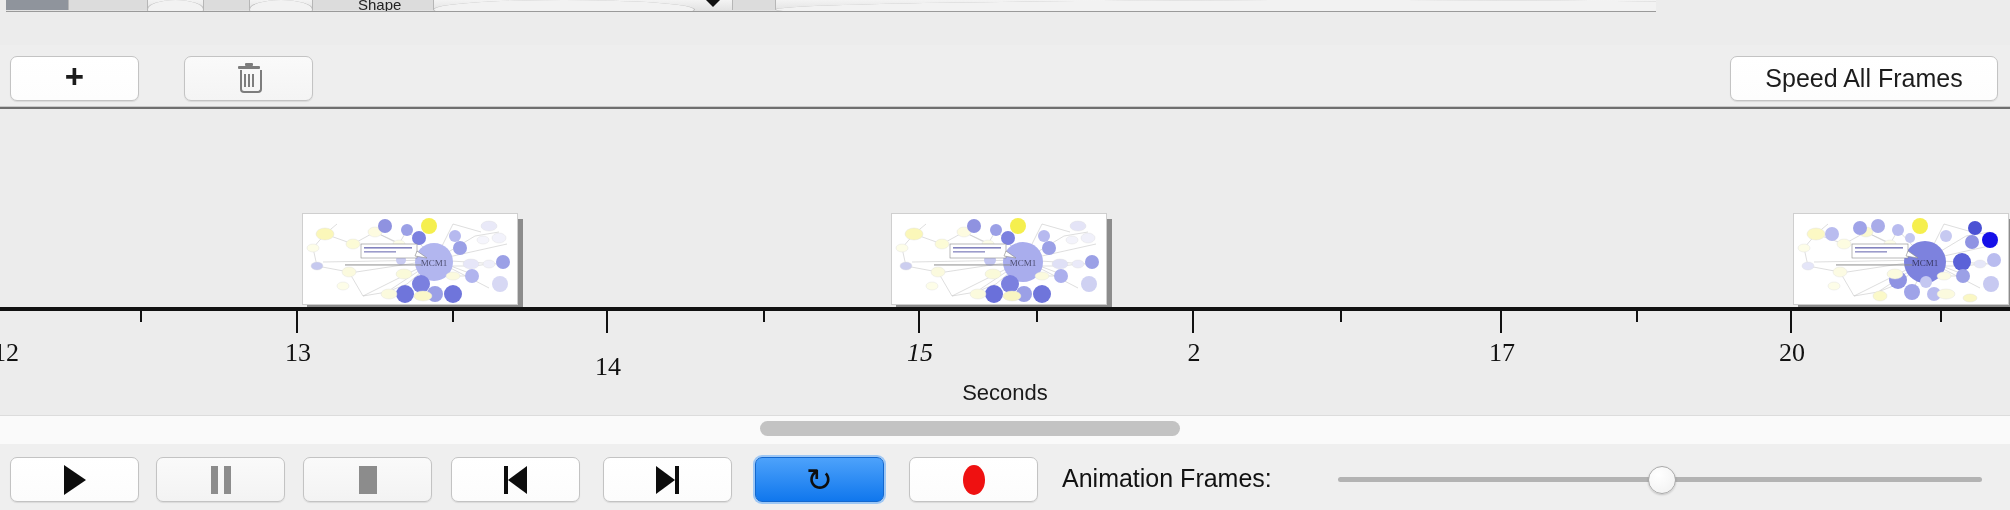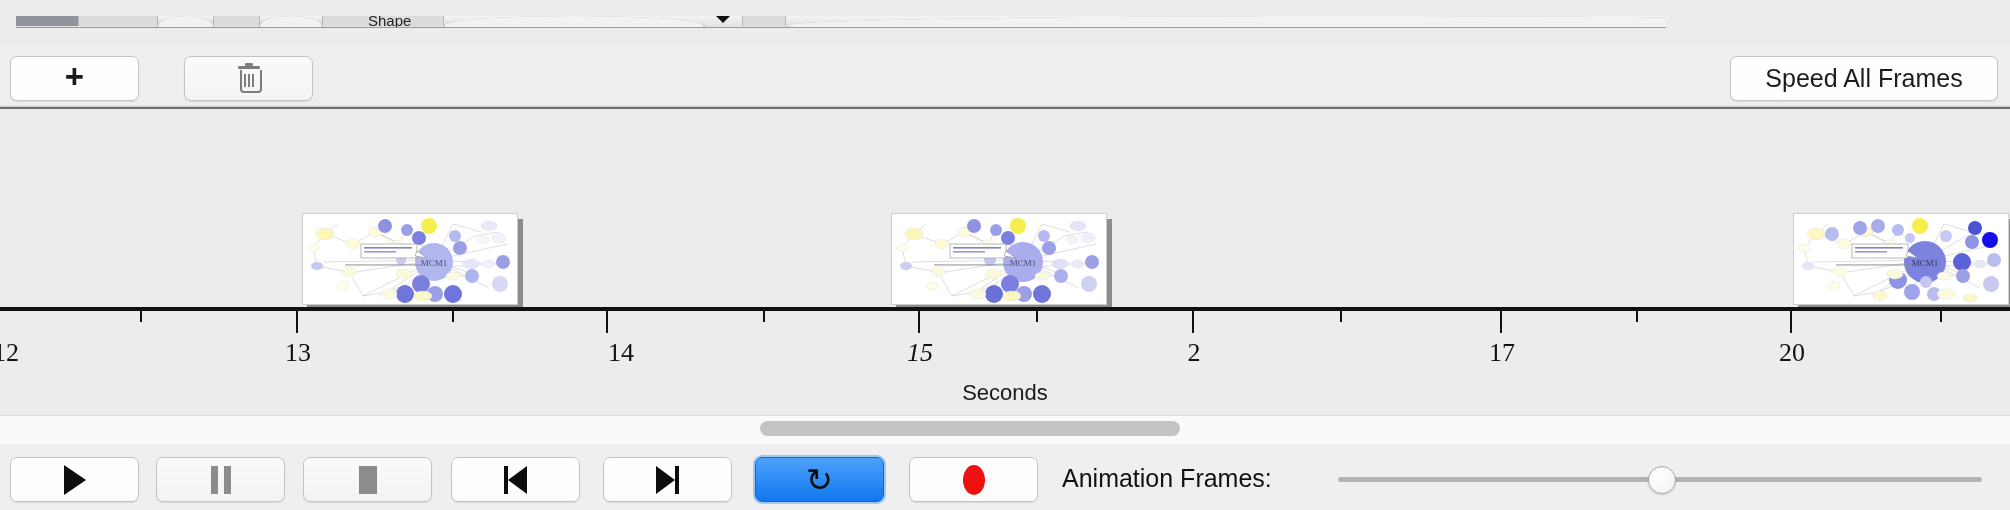--- a/index.html
+++ b/index.html
@@ -6,23 +6,23 @@
   html,body{margin:0;padding:0;}
   body{
     width:2010px;height:510px;overflow:hidden;
     font-family:"Liberation Sans", sans-serif;
     background:#ececec;
     -webkit-font-smoothing:antialiased;
   }
   #app{position:relative;width:2010px;height:510px;}
 
   
-  .bg-window{position:absolute;left:16px;top:0;width:1650px;height:11px;
+  .bg-window{position:absolute;left:6px;top:0;width:1650px;height:11px;
     background:linear-gradient(to bottom,#f3f3f3,#e2e2e2);
-    border-bottom:1px solid #9a9a9a;overflow:hidden;margin-top:16px;}
+    border-bottom:1px solid #9a9a9a;overflow:hidden;}
   .bg-dark-tab{position:absolute;left:0;top:0;width:62px;height:10px;background:#8f949c;}
   .bg-seg{position:absolute;top:0;height:10px;background:#dcdcdc;border-left:1px solid #b6b6b6;border-right:1px solid #b6b6b6;}
   .bg-seg.light{background:#f2f2f2;}
   .bg-text{position:absolute;top:-4px;font-size:15px;color:#222;white-space:nowrap;}
   .bg-caret{position:absolute;top:0px;width:0;height:0;
     border-left:7px solid transparent;border-right:7px solid transparent;border-top:7px solid #111;}
   .bg-notch{position:absolute;top:0;width:12px;height:10px;
     background:linear-gradient(135deg,#cfcfcf 0 50%, #f4f4f4 50% 100%);}
 
   
@@ -340,21 +340,21 @@
   <div class="tick minor" style="left:1036px;"></div>
   <div class="tick major" style="left:1192px;"></div>
   <div class="tick minor" style="left:1340px;"></div>
   <div class="tick major" style="left:1500px;"></div>
   <div class="tick minor" style="left:1636px;"></div>
   <div class="tick major" style="left:1790px;"></div>
   <div class="tick minor" style="left:1940px;"></div>
 
   <div class="tick-label" style="left:6px;">12</div>
   <div class="tick-label" style="left:298px;">13</div>
-  <div class="tick-label" style="left:621px;">14</div>
+  <div class="tick-label" style="left:608px;margin-top:14px;">14</div>
   <div class="tick-label" style="left:920px;font-style:italic;">15</div>
   <div class="tick-label" style="left:1194px;">2</div>
   <div class="tick-label" style="left:1502px;">17</div>
   <div class="tick-label" style="left:1792px;">20</div>
 
   <div class="axis-title">Seconds</div>
 
   <div class="scrolltrack"></div>
   <div class="scrollthumb"></div>
 

